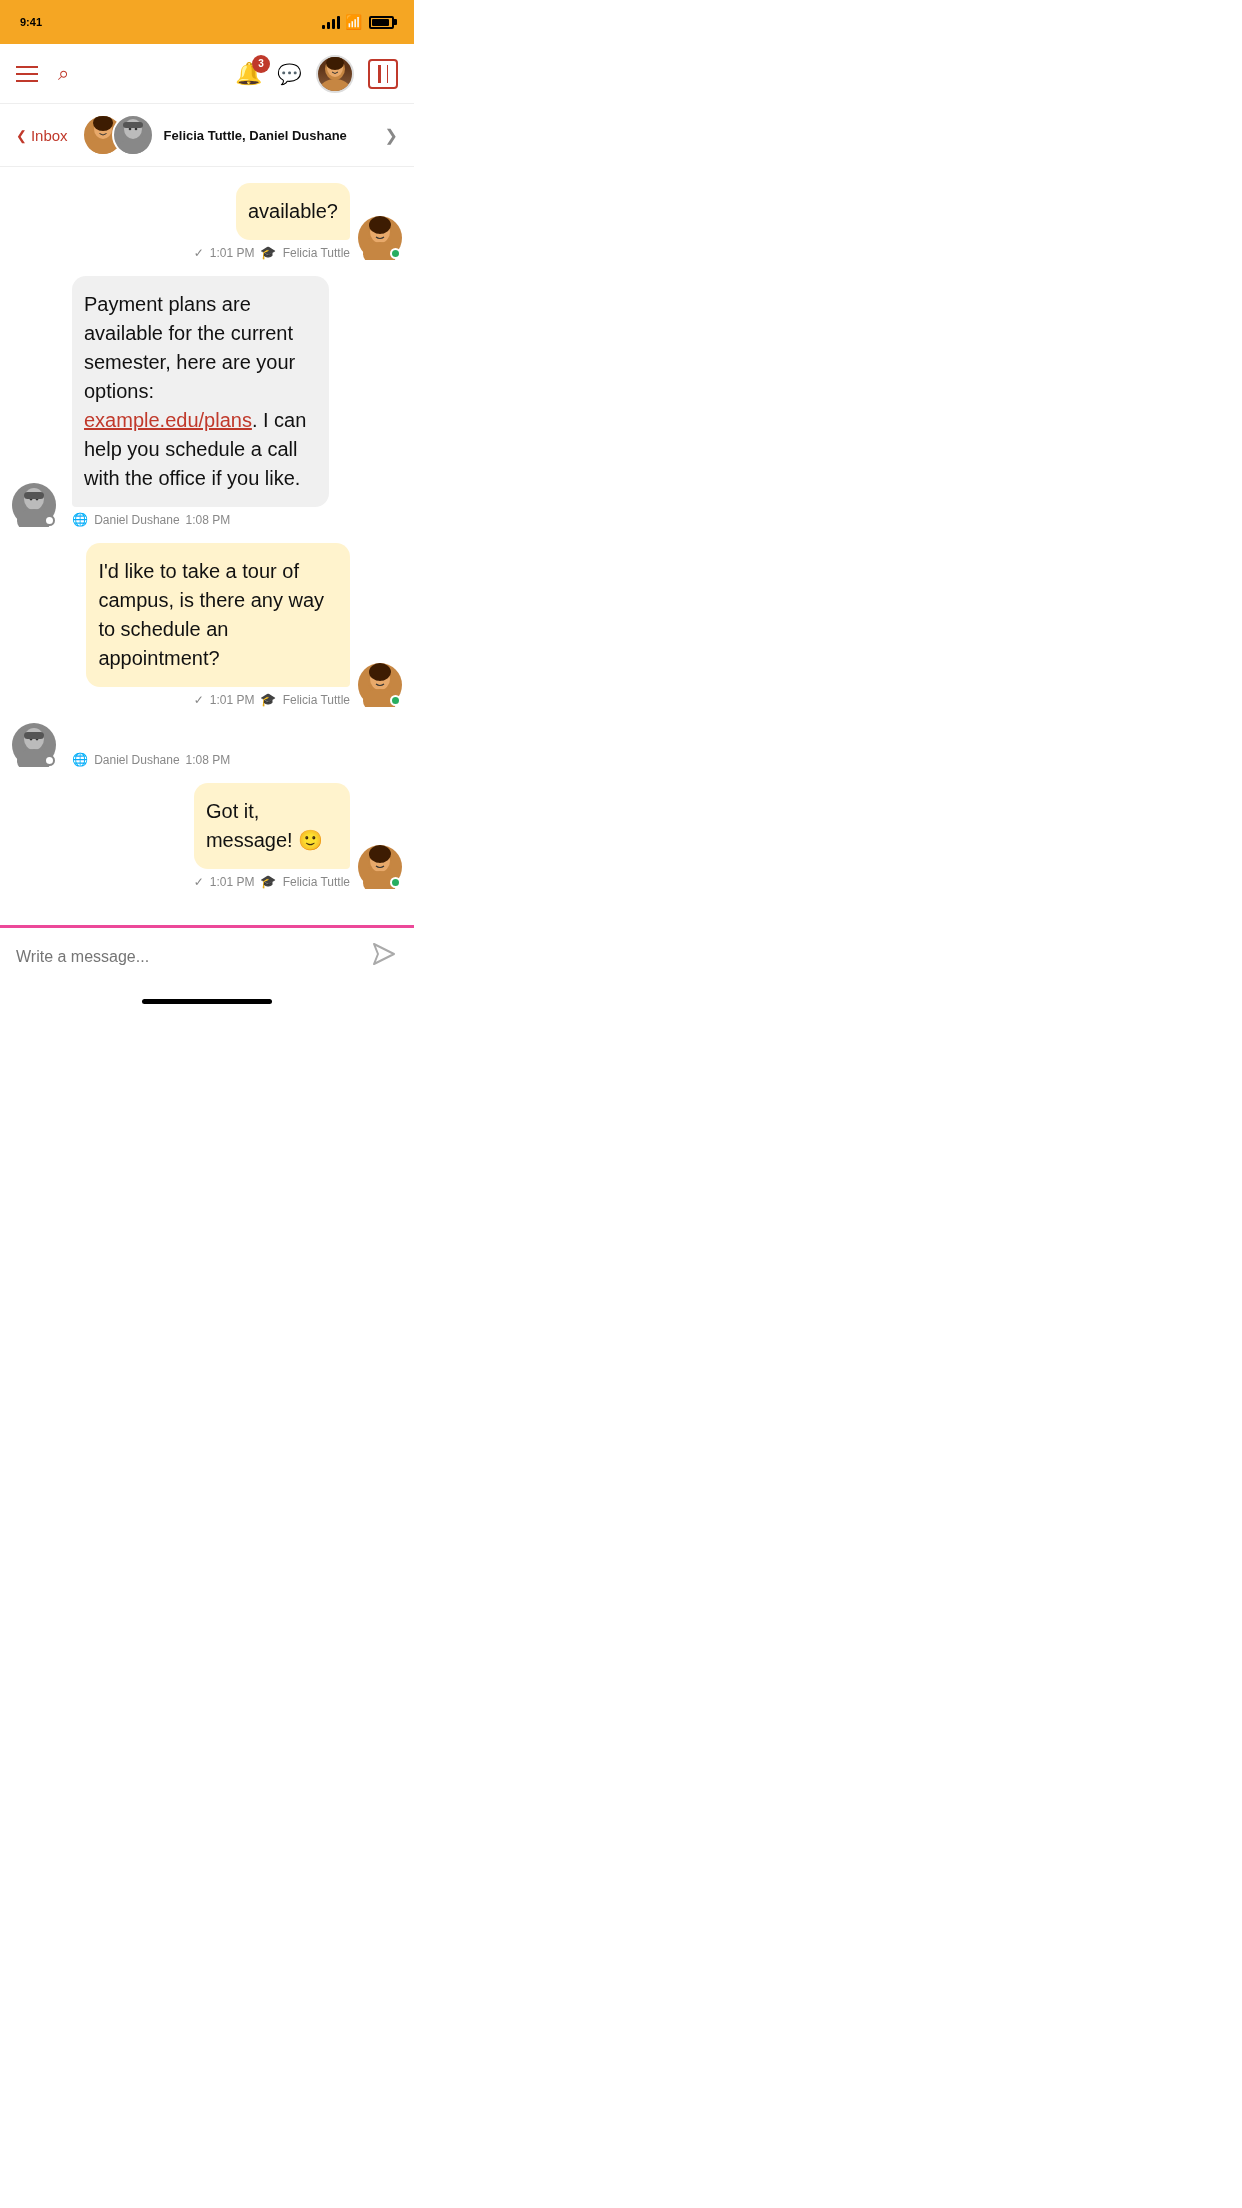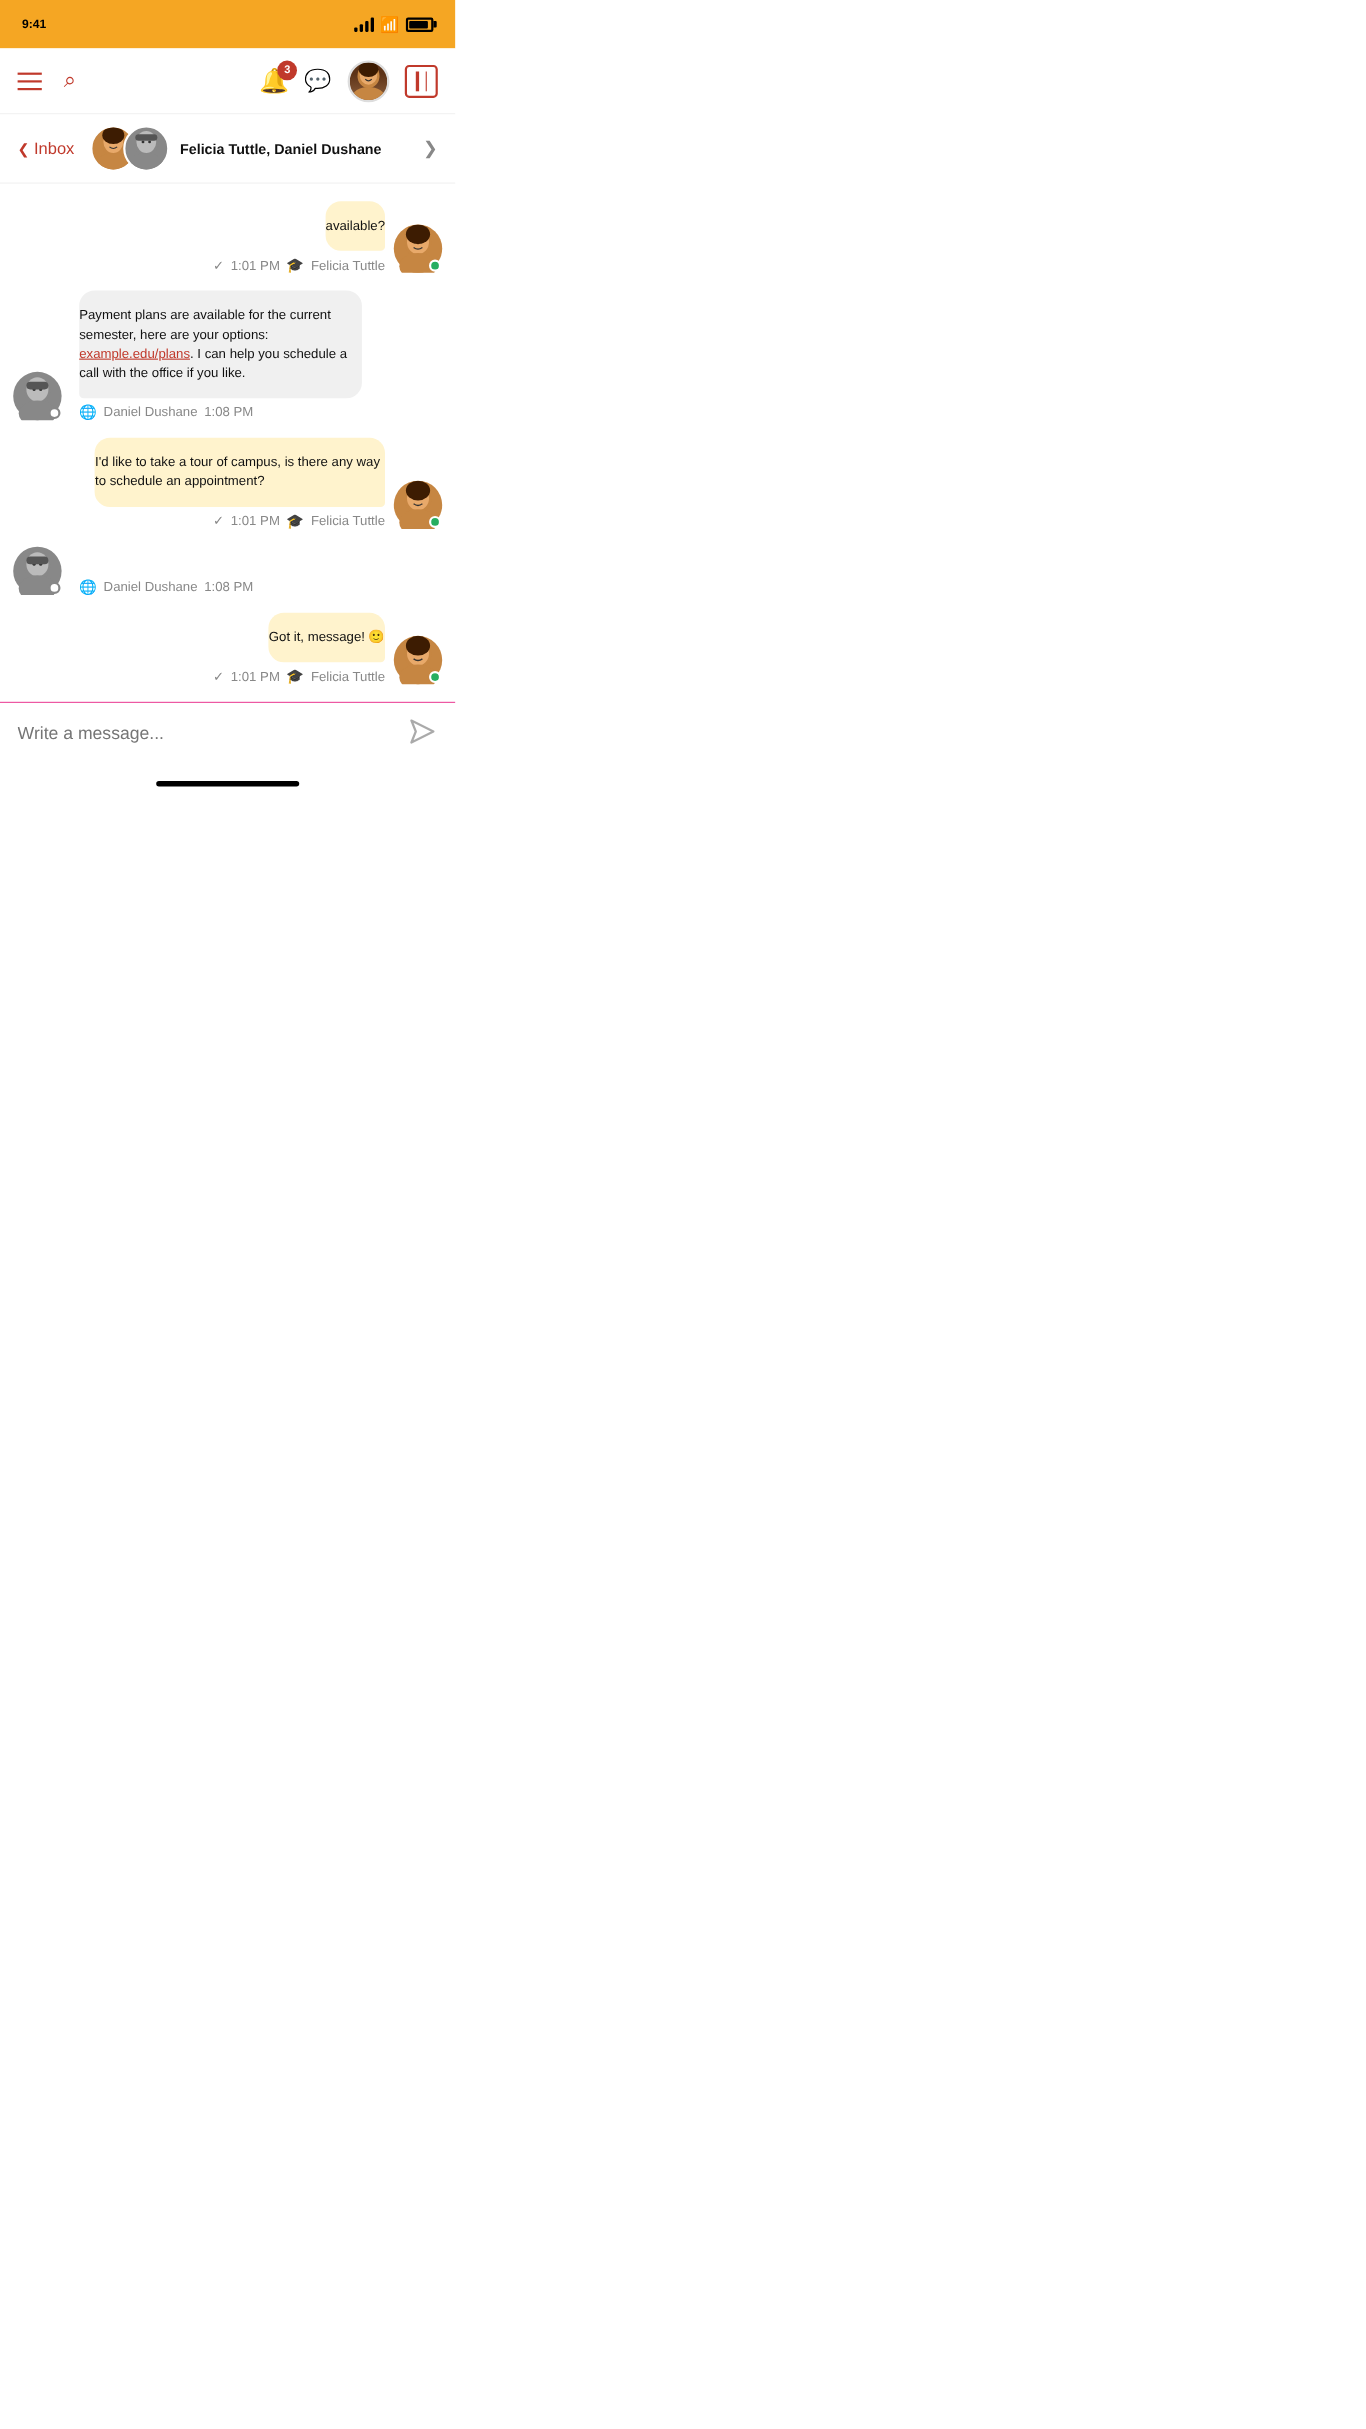--- a/index.html
+++ b/index.html
@@ -244,23 +244,23 @@
       gap: 8px;
     }
     .msg-row.outgoing {
       flex-direction: row-reverse;
     }
     .msg-row.incoming {
     }
 
     .bubble {
       max-width: 78%;
-      padding: 14px 0;
+      padding: 14px 12px;
       border-radius: 14px;
-      font-size: 12px;
+      font-size: 20px;
       line-height: 1.45;
     }
     .bubble.outgoing {
       background: #FFF3CD;
       color: #111;
       border-bottom-right-radius: 4px;
     }
     .bubble.incoming {
       background: #F0F0F0;
       color: #111;
@@ -328,25 +328,26 @@
       width: 11px;
       height: 11px;
       background: #fff;
       border-radius: 50%;
       border: 2px solid #888;
     }
 
     
     .message-input-bar {
       background: #fff;
-      border-top: 1px solid #ec4899;
+      border-top: 3px solid #ec4899;
       display: flex;
       align-items: center;
       padding: 12px 16px;
       gap: 12px;
+      margin-top: 20px;
     }
     .message-input {
       flex: 1;
       border: none;
       outline: none;
       font-size: 16px;
       color: #aaa;
       background: transparent;
     }
     .send-button {

